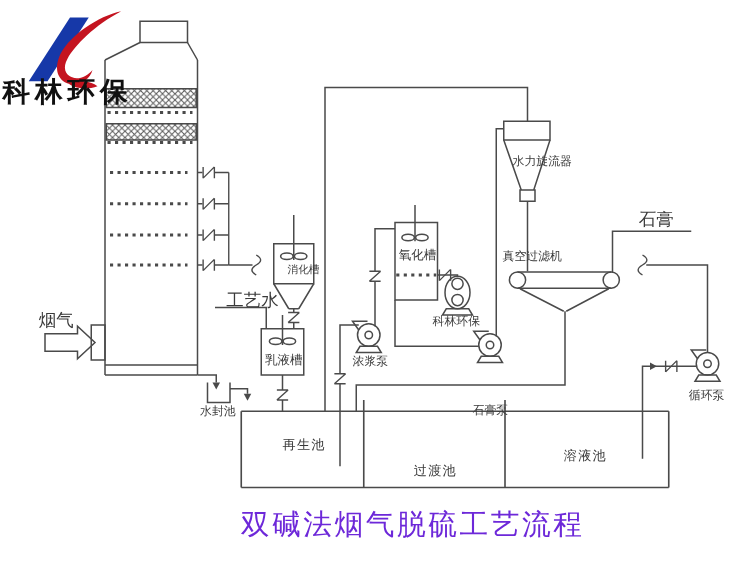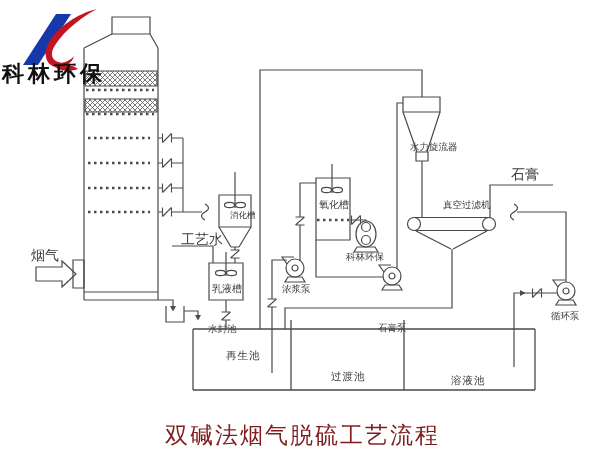--- a/index.html
+++ b/index.html
@@ -1,27 +1,27 @@
 <!DOCTYPE html>
 <html style="--line: #4a4a4a; --text: #3a3a3a; --logo_blue: #1638a8; --logo_red: #c41420;"><head>
 <meta charset="utf-8">
 <style>
   :root { --line:#4a4a4a; --text:#3a3a3a; --logo_blue:#1638a8; --logo_red:#c41420; }
   html,body{margin:0;padding:0;background:#fff;}
   #stage{position:relative;width:600px;height:450px;background:#ffffff;overflow:hidden;
          font-family:"Liberation Sans", sans-serif;}
   #pfd{position:absolute;left:0;top:0;color:var(--line);}
   #pfd path,#pfd line,#pfd rect,#pfd circle,#pfd ellipse,#pfd polygon{vector-effect:non-scaling-stroke;}
-  .lbl{position:absolute;white-space:nowrap;color:var(--text);line-height:1;font-family:Liberation Serif, serif;}
+  .lbl{position:absolute;white-space:nowrap;color:var(--text);line-height:1;}
   .s8{font-size:8.5px;} .s9{font-size:10px;} .s95{font-size:9.5px;} .s10{font-size:14px;} .s105{font-size:10.5px;letter-spacing:1px;}
   #logo-text{position:absolute;left:2px;top:63px;font-size:22px;font-weight:bold;
              letter-spacing:4px;color:#101010;}
-  #diagram-title{position:absolute;left:165px;top:404px;width:330px;text-align:left;
-
-             font-family:"Liberation Serif", serif;font-size:23px;letter-spacing:2px;color:#7f1d1d;margin-top:16px;}
+  #diagram-title{position:absolute;left:165px;top:404px;width:330px;text-align:center;
+
+             font-family:"Liberation Serif", serif;font-size:23px;letter-spacing:2px;color:#6d28d9;}
 </style>
 </head>
 <body>
 
 <div id="stage">
 
 <svg id="pfd" width="600" height="450" viewBox="0 0 600 450">
   <defs>
     <pattern id="hatch" width="5" height="5" patternUnits="userSpaceOnUse">
       <path d="M0,5 L5,0 M0,0 L5,5" stroke="#5a5a5a" stroke-width="0.8"></path>
@@ -181,23 +181,23 @@
 
 <div id="logo-text" class="lbl">科林环保</div>
 <div class="lbl s10" style="left:31px;top:249px;text-align:center;">烟气</div>
 <div class="lbl s10" style="left:181px;top:233px;">工艺水</div>
 <div class="lbl s8" style="left:230px;top:211px;">消化槽</div>
 <div class="lbl s9" style="left:212px;top:284px;">乳液槽</div>
 <div class="lbl s9" style="left:319px;top:200px;">氧化槽</div>
 <div class="lbl s95" style="left:346px;top:253px;">科林环保</div>
 <div class="lbl s95" style="left:282px;top:285px;">浓浆泵</div>
 <div class="lbl s95" style="left:378px;top:292px;margin-top:32px;">石膏泵</div>
-<div class="lbl s95" style="left:160px;top:325px;margin-left:48px;">水封池</div>
+<div class="lbl s95" style="left:160px;top:325px;">水封池</div>
 <div class="lbl s105" style="left:226px;top:351px;">再生池</div>
 <div class="lbl s105" style="left:331px;top:348px;margin-top:24px;">过渡池</div>
-<div class="lbl s105" style="left:451px;top:376px;">溶液池</div>
-<div class="lbl s95" style="left:410px;top:143px;">水力旋流器</div>
-<div class="lbl s95" style="left:443px;top:201px;">真空过滤机</div>
+<div class="lbl s105" style="left:451px;top:360px;">溶液池</div>
+<div class="lbl s95" style="left:410px;top:125px;">水力旋流器</div>
+<div class="lbl s95" style="left:402px;top:201px;">真空过滤机</div>
 <div class="lbl s10" style="left:511px;top:168px;">石膏</div>
 <div class="lbl s95" style="left:551px;top:312px;">循环泵</div>
 <div id="diagram-title">双碱法烟气脱硫工艺流程</div>
 
 </div>
 
 </body></html>

